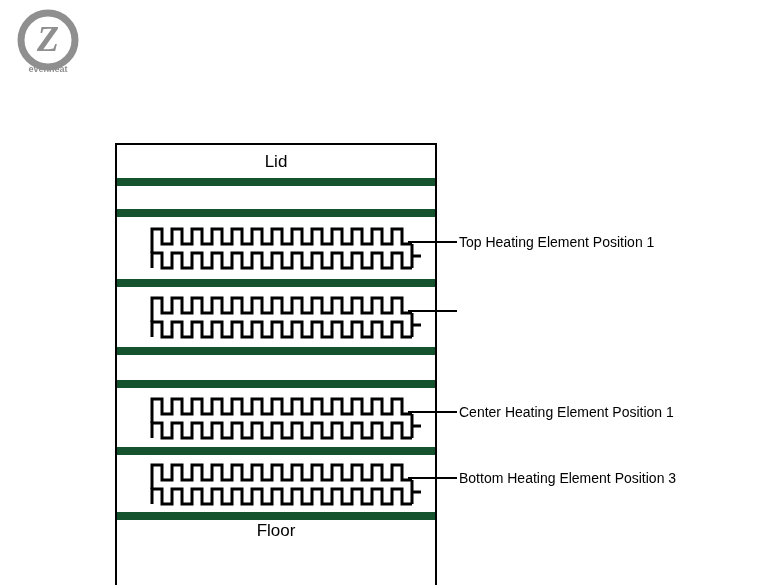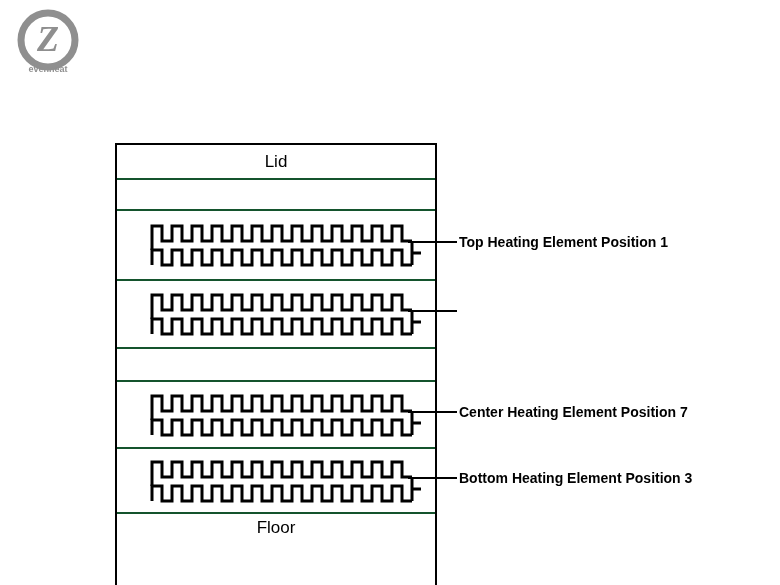--- a/index.html
+++ b/index.html
@@ -18,21 +18,21 @@
   
   .kiln{
     position:absolute;left:115px;top:143px;
     width:322px;height:502px;
     border:2px solid #000;
     box-sizing:border-box;
     display:flex;flex-direction:column;
     background:#fff;
   }
   .row{box-sizing:border-box;position:relative;}
-  .row + .row{border-top:2px solid #14532d;}
+  .row + .row{border-top:8px solid #14532d;}
   .row-lid{height:33px;display:flex;align-items:center;justify-content:center;}
   .row-gap1{height:31px;}
   .row-e1{height:70px;}
   .row-e2{height:68px;}
   .row-gap2{height:33px;}
   .row-e3{height:67px;}
   .row-e4{height:65px;}
   .row-floor{height:30px;display:flex;align-items:center;justify-content:center;}
   .cap-label{font-size:17px;color:#000;}
 
@@ -43,21 +43,21 @@
   }
 
   
   .leader{
     position:absolute;height:2px;background:#000;
     left:408px;width:49px;
   }
   .callout{
     position:absolute;left:459px;
     transform:translateY(-50%);
-    font-size:14px;white-space:nowrap;color:#000;font-weight:bold;
+    font-size:14px;white-space:nowrap;color:#000;
   }
 </style>
 </head>
 <body>
 
 <div class="page">
 
   <div class="logo">
     <svg width="72" height="72" viewBox="0 0 72 72">
       <circle cx="36" cy="34" r="27" fill="#ffffff" stroke="#8f8f8f" stroke-width="7"></circle>
@@ -117,16 +117,16 @@
     </div>
 
   </div>
 
   <div class="leader" style="top:241px;"></div>
   <div class="leader" style="top:310px;"></div>
   <div class="leader" style="top:411px;"></div>
   <div class="leader" style="top:477px;"></div>
 
   <div class="callout" style="top:242px;">Top Heating Element Position 1</div>
-  <div class="callout" style="top:412px;">Center Heating Element Position 7</div>
+  <div class="callout" style="top:412px;">Center Heating Element Position 1</div>
   <div class="callout" style="top:478px;">Bottom Heating Element Position 3</div>
 
 </div>
 
 </body></html>

